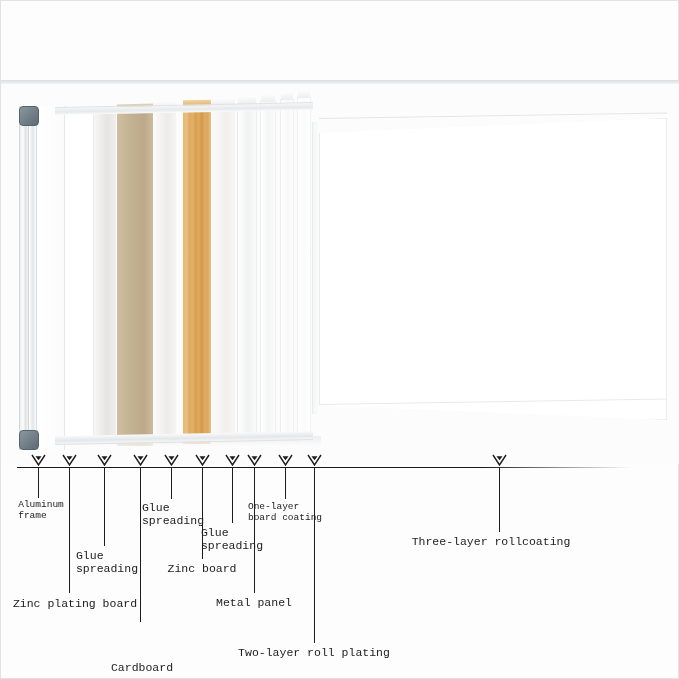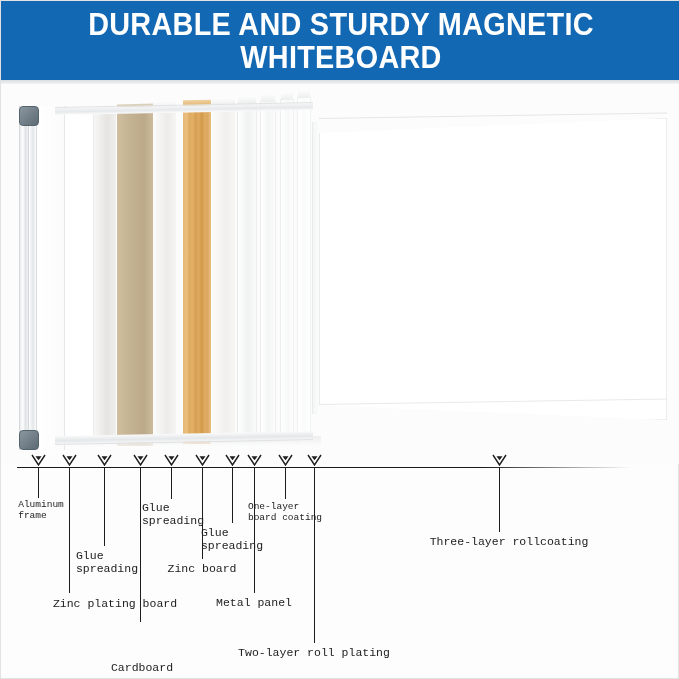--- a/index.html
+++ b/index.html
@@ -165,26 +165,20 @@
     transform:translateX(-50%);
   }
   .clabel.small{font-size:9.5px;line-height:11px;}
   .clabel.nowrap{white-space:nowrap;}
 </style>
 </head>
 <body>
 
 <div class="page">
 
-  <div class="banner">
-    <div class="banner-inner">
-      <div class="banner-title">DURABLE AND STURDY MAGNETIC
-WHITEBOARD</div>
-    </div>
-  </div>
   <div class="banner-shadow"></div>
 
   <div class="stage">
 
     <div class="board-inner-white"></div>
 
     <div class="slab" style="left:93px;top:28px;width:22px;height:332px;
                 background:linear-gradient(90deg,#f7f7f6,#e6e4e1 60%,#f1efed);">
       <div class="cap" style="top:-6px;transform:skewY(-1.2deg);"></div>
     </div>
@@ -267,21 +261,21 @@
         <div class="vline" style="left: 37px; top: 466px; height: 31px;"></div>
         <div class="clabel small" style="left: 40px; top: 498px;">Aluminum
 frame</div>
         <div class="chev" style="left: 68px; top: 453px;">
           <svg width="15" height="12" viewBox="0 0 15 12">
             <path d="M1 1 L7.5 11 L14 1" fill="none" stroke="#1d1d1d" stroke-width="1.4"></path>
             <path d="M4.5 2.2 L7.5 6.2 L10.5 2.2 Z" fill="#1d1d1d"></path>
           </svg>
         </div>
         <div class="vline" style="left: 68px; top: 466px; height: 126px;"></div>
-        <div class="clabel nowrap" style="left: 74px; top: 596px; margin-left: 40px;">Zinc plating board</div>
+        <div class="clabel nowrap" style="left: 74px; top: 596px;">Zinc plating board</div>
         <div class="chev" style="left: 103px; top: 453px;">
           <svg width="15" height="12" viewBox="0 0 15 12">
             <path d="M1 1 L7.5 11 L14 1" fill="none" stroke="#1d1d1d" stroke-width="1.4"></path>
             <path d="M4.5 2.2 L7.5 6.2 L10.5 2.2 Z" fill="#1d1d1d"></path>
           </svg>
         </div>
         <div class="vline" style="left: 103px; top: 466px; height: 79px;"></div>
         <div class="clabel" style="left: 106px; top: 548px;">Glue
 spreading</div>
         <div class="chev" style="left: 139px; top: 453px;">
@@ -343,17 +337,17 @@
         </div>
         <div class="vline" style="left: 313px; top: 466px; height: 176px;"></div>
         <div class="clabel nowrap" style="left: 313px; top: 645px;">Two-layer roll plating</div>
         <div class="chev" style="left: 498px; top: 453px;">
           <svg width="15" height="12" viewBox="0 0 15 12">
             <path d="M1 1 L7.5 11 L14 1" fill="none" stroke="#1d1d1d" stroke-width="1.4"></path>
             <path d="M4.5 2.2 L7.5 6.2 L10.5 2.2 Z" fill="#1d1d1d"></path>
           </svg>
         </div>
         <div class="vline" style="left: 498px; top: 466px; height: 65px;"></div>
-        <div class="clabel nowrap" style="left: 508px; top: 534px;">Three-layer rollcoating</div>
+        <div class="clabel nowrap" style="left: 490px; top: 534px;">Three-layer rollcoating</div>
       </div>
   </div>
 
 </div>
 
 </body></html>

